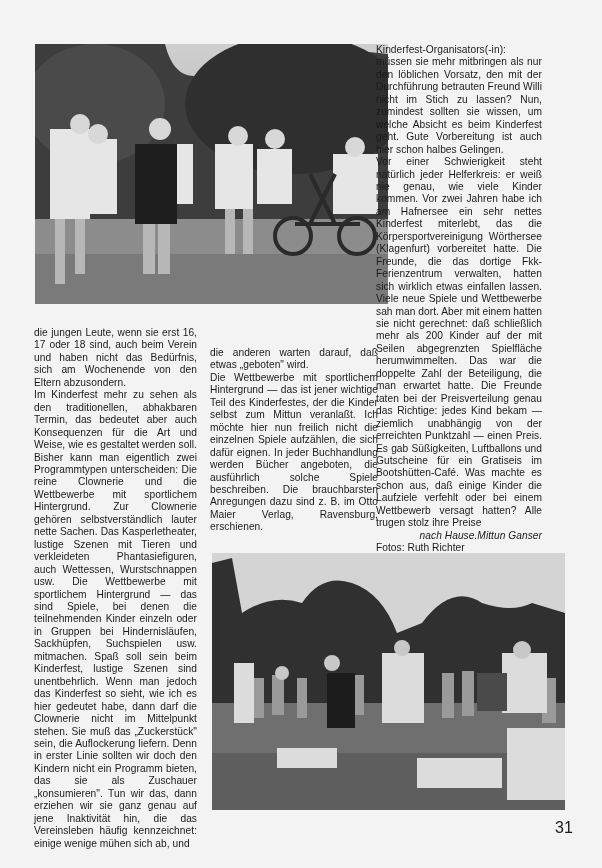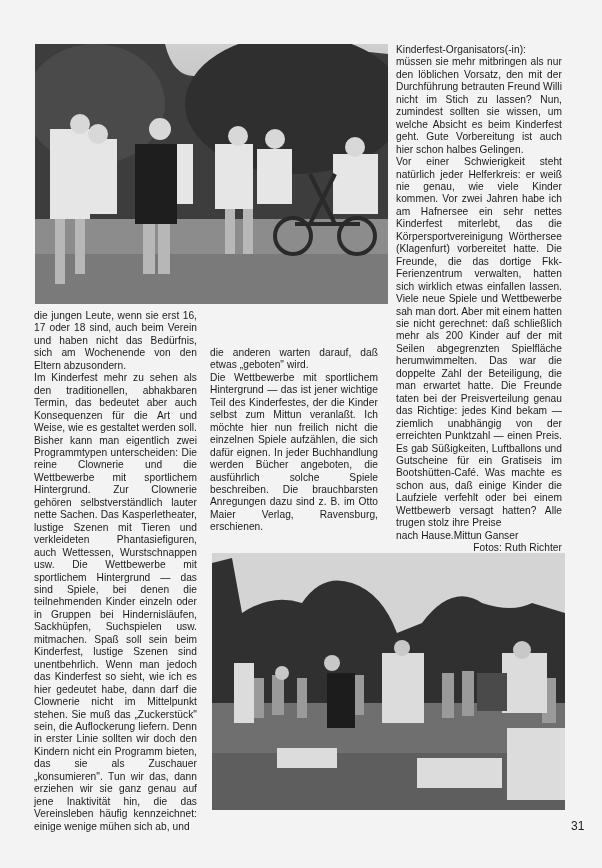--- a/index.html
+++ b/index.html
@@ -9,26 +9,26 @@
   }
   .photo { position:absolute; overflow:hidden; background:#6e6e6e; }
   .photo svg { display:block; width:100%; height:100%; }
   #photo-top { left:35px; top:44px; width:353px; height:260px; }
   #photo-bottom { left:212px; top:553px; width:353px; height:257px; }
   .col {
     position:absolute; font-size:10.2px; line-height:12.45px; text-align:justify;
     hyphens:none; letter-spacing:0.05px;
   }
   .col p { margin:0; }
-  #col1 { left:34px; top:310px; width:163px; }
+  #col1 { left:34px; top:327px; width:163px; }
   #col2 { left:210px; top:327px; width:168px;margin-top:20px; }
-  #col3 { left:396px; top:44px; width:166px; }
-  .sig { display:flex; justify-content:flex-start; }
-  .sig-right { text-align:right; }
-  #page-number { position:absolute; left:555px; top:819px; font-size:12px;margin-left:16px; }
+  #col3 { left:376px; top:44px; width:166px; }
+  .sig { display:flex; justify-content:flex-end;font-style:italic; }
+  .sig-right { }
+  #page-number { position:absolute; left:555px; top:819px; font-size:16px; }
 </style>
 </head>
 <body>
 
 <div class="photo" id="photo-top" title="Black and white photo: costumed adults in paper tunics and viking helmets standing on a lawn beside a wooden catapult cart">
   <svg viewBox="0 0 353 260" preserveAspectRatio="none">
     <defs>
       <linearGradient id="sky1" x1="0" y1="0" x2="0" y2="1">
         <stop offset="0" stop-color="#cfcfcf"></stop>
           <stop offset="1" stop-color="#9a9a9a"></stop>

